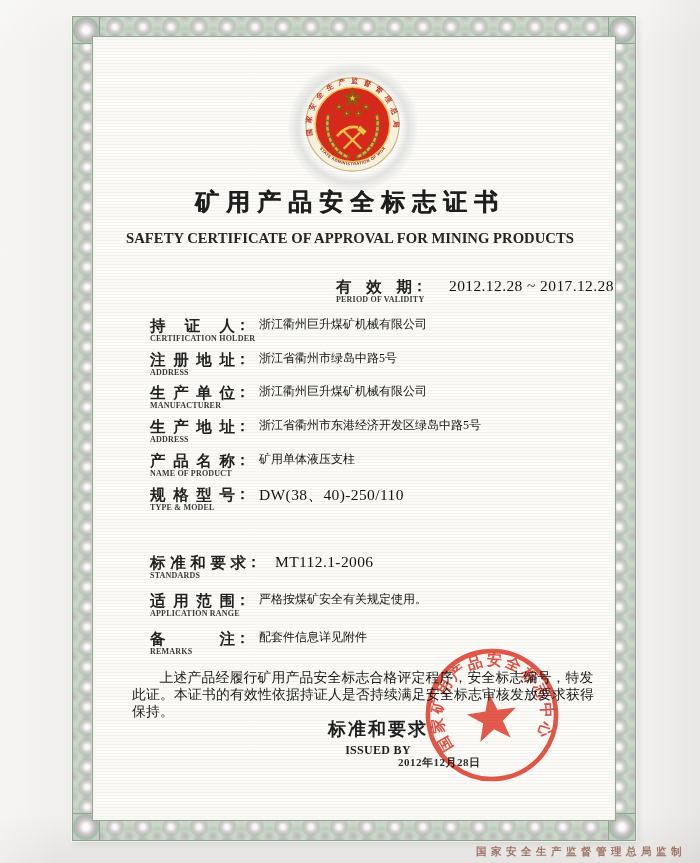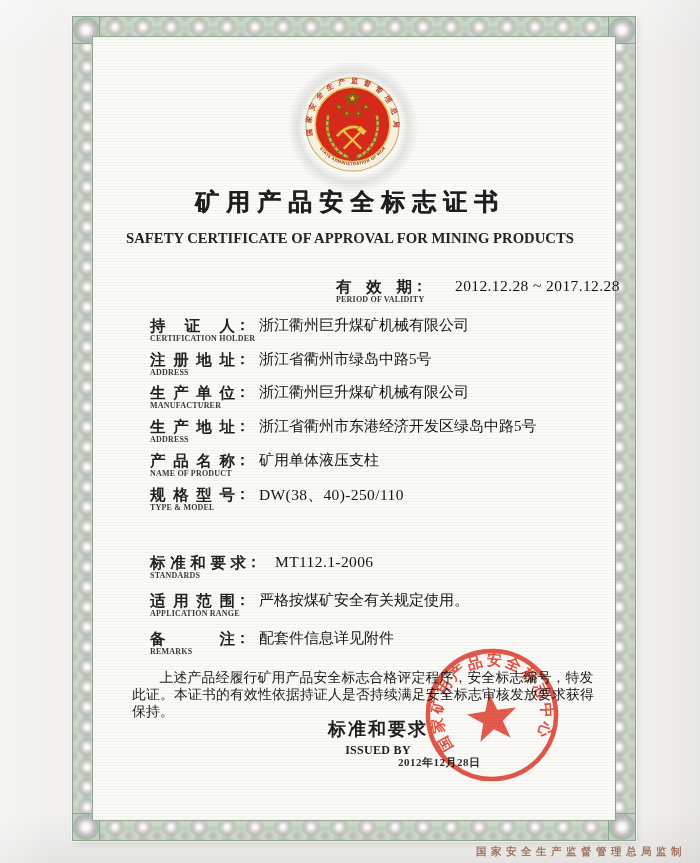--- a/index.html
+++ b/index.html
@@ -70,23 +70,23 @@
   .lbl{
     display:inline-block;text-align:justify;text-align-last:justify;
     font-weight:bold;font-size:15.5px;vertical-align:top;color:#222;
   }
   .w3,.w4{width:85px}.w5,.w6{width:96px}.wv{width:76px}
   .colon{font-weight:bold;font-size:15px;vertical-align:top;}
   .sub{
     position:absolute;left:0;top:17.5px;font-size:8px;color:#3a3a3a;
     letter-spacing:.2px;font-weight:bold;
   }
-  .val{margin-left:9px;font-size:15px;font-weight:500;color:#141414;vertical-align:top;}
+  .val{margin-left:9px;font-size:12px;font-weight:500;color:#141414;vertical-align:top;}
   .val.num{font-size:15.5px;letter-spacing:.4px;}
-  .row.right .val{margin-left:28px;}
+  .row.right .val{margin-left:22px;}
   
   .statement{
     position:absolute;left:132px;top:669px;width:472px;
     font-size:13.8px;line-height:17px;letter-spacing:.2px;color:#191919;
     text-indent:2em;font-weight:500;
   }
   
   .issuer{position:absolute;left:288px;top:717px;width:180px;text-align:center;color:#1f1f1f;}
   .issuer .cn{font-size:18px;font-weight:bold;letter-spacing:2px;}
   .issuer .en{font-size:12px;font-weight:bold;margin-top:2px;letter-spacing:.3px;}

